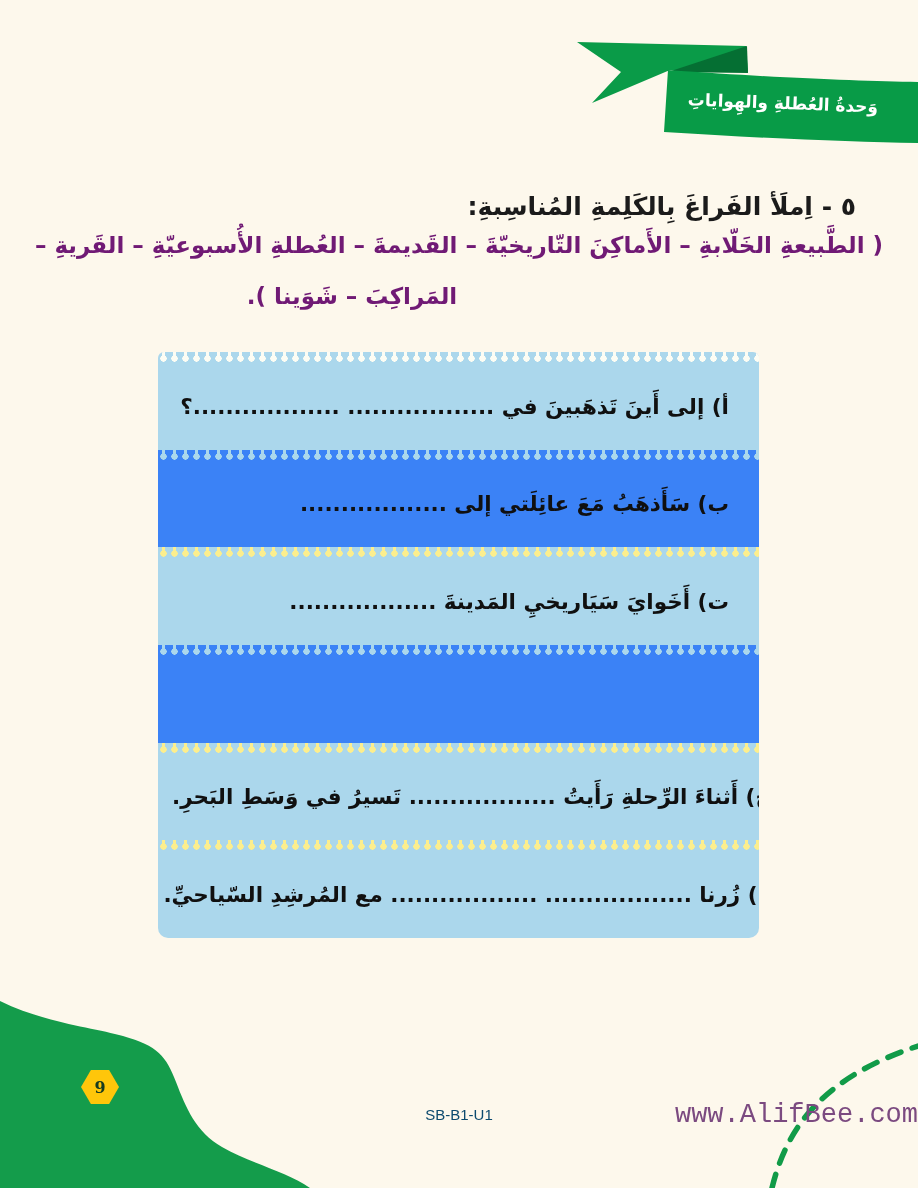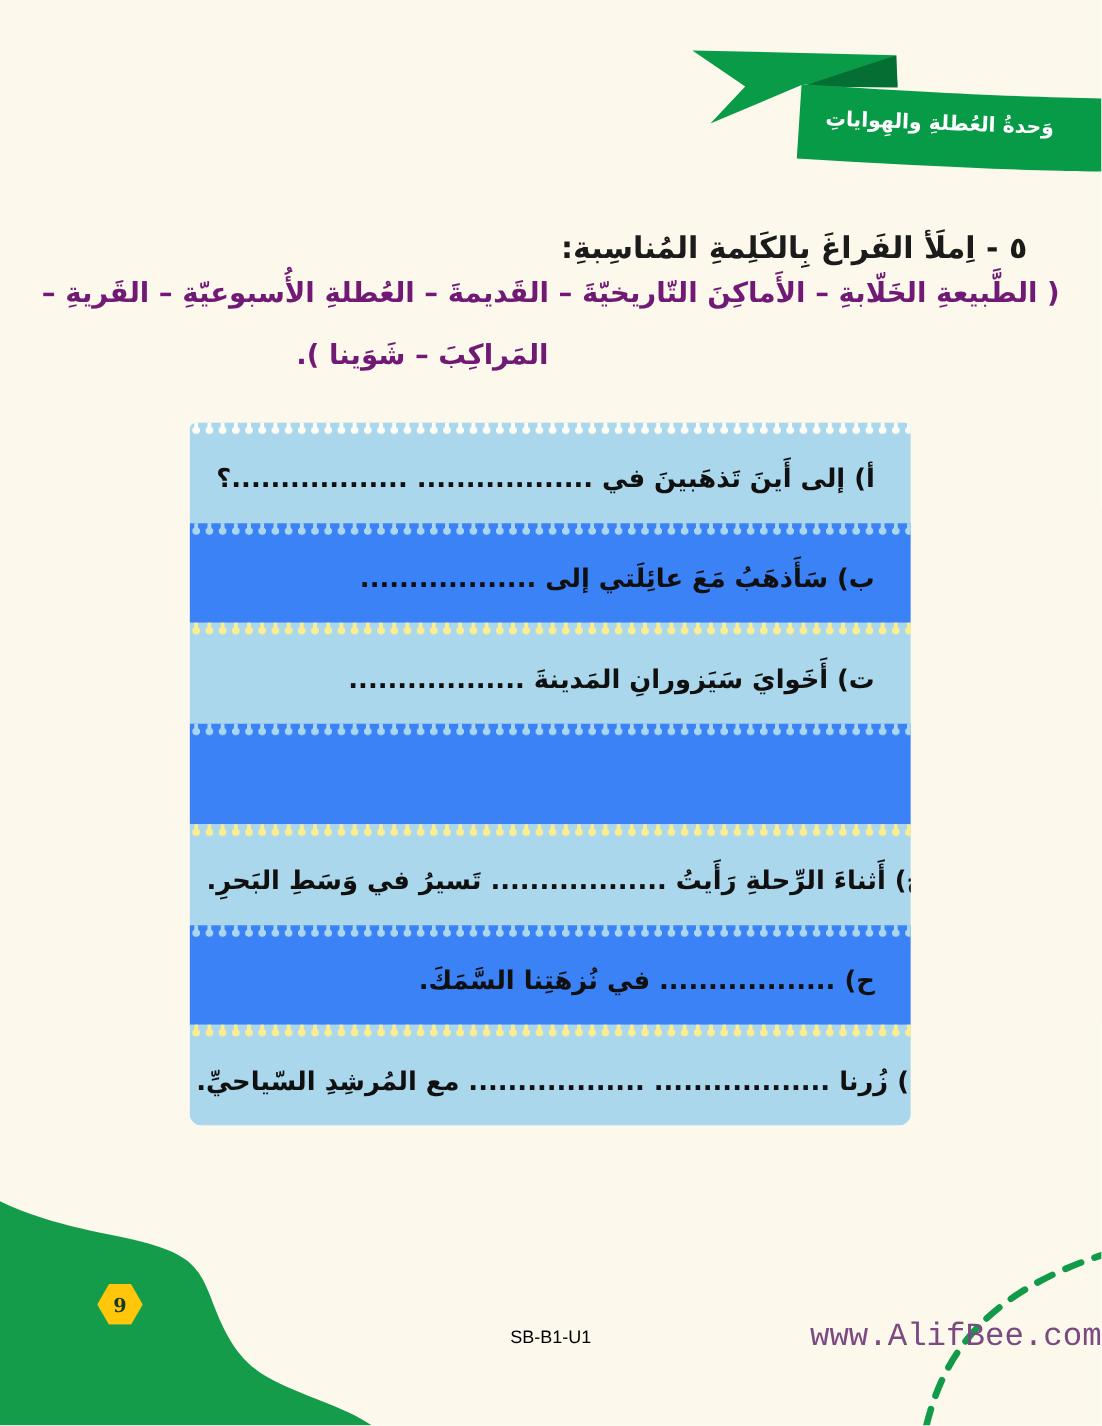--- a/index.html
+++ b/index.html
@@ -57,21 +57,21 @@
   .fringe.blue{--pin:#abd7ec;}
   .fringe.yellow{--pin:#fcee8e;}
 
   
   .footer-site{
     position:absolute;top:1068px;left:0;width:918px;z-index:2;text-align:right;
     font-family:Liberation Mono, monospace;font-size:27px;color:#7b4a80;margin-top:32px;
   }
   .footer-code{
     position:absolute;top:1106px;left:0;width:918px;z-index:2;text-align:center;
-    font-family:"Liberation Sans",sans-serif;font-size:15px;color:#000000;
+    font-family:"Liberation Sans",sans-serif;font-size:15px;color:#0c4a6e;
   }
   .hexagon{
     position:absolute;left:81px;top:1070px;width:38px;height:34px;z-index:2;
     background:#ffc60a;
     clip-path:polygon(0 50%,26% 0,74% 0,100% 50%,74% 100%,26% 100%);
     display:flex;align-items:center;justify-content:center;
     font-size:16px;font-weight:700;color:#163a20;
     font-family:"DejaVu Serif",serif;
   }
 </style>
@@ -107,32 +107,28 @@
     <div class="row blue">
       <div class="fringe white"></div>
       <p class="sentence" lang="ar" dir="rtl">أ) إلى أَينَ تَذهَبينَ في .................. ..................؟</p>
     </div>
     <div class="row yellow">
       <div class="fringe blue"></div>
       <p class="sentence" lang="ar" dir="rtl">ب) سَأَذهَبُ مَعَ عائِلَتي إلى ..................</p>
     </div>
     <div class="row blue">
       <div class="fringe yellow"></div>
-      <p class="sentence" lang="ar" dir="rtl">ت) أَخَوايَ سَيَزورانِ المَدينةَ ..................</p>
+      <p class="sentence" lang="ar" dir="rtl">ت) أَخَوايَ سَيَاريخيِ المَدينةَ ..................</p>
     </div>
     <div class="row yellow">
       <div class="fringe blue"></div>
     </div>
     <div class="row blue">
       <div class="fringe yellow"></div>
       <p class="sentence" lang="ar" dir="rtl">ج) أَثناءَ الرِّحلةِ رَأَيتُ .................. تَسيرُ في وَسَطِ البَحرِ.</p>
-    </div>
-    <div class="row yellow">
-      <div class="fringe blue"></div>
-      <p class="sentence" lang="ar" dir="rtl">ح) .................. في نُزهَتِنا السَّمَكَ.</p>
     </div>
     <div class="row blue">
       <div class="fringe yellow"></div>
       <p class="sentence" lang="ar" dir="rtl">خ) زُرنا .................. .................. مع المُرشِدِ السّياحيِّ.</p>
     </div>
   </div>
 
   <div class="hexagon">
     <span>9</span>
   </div>

